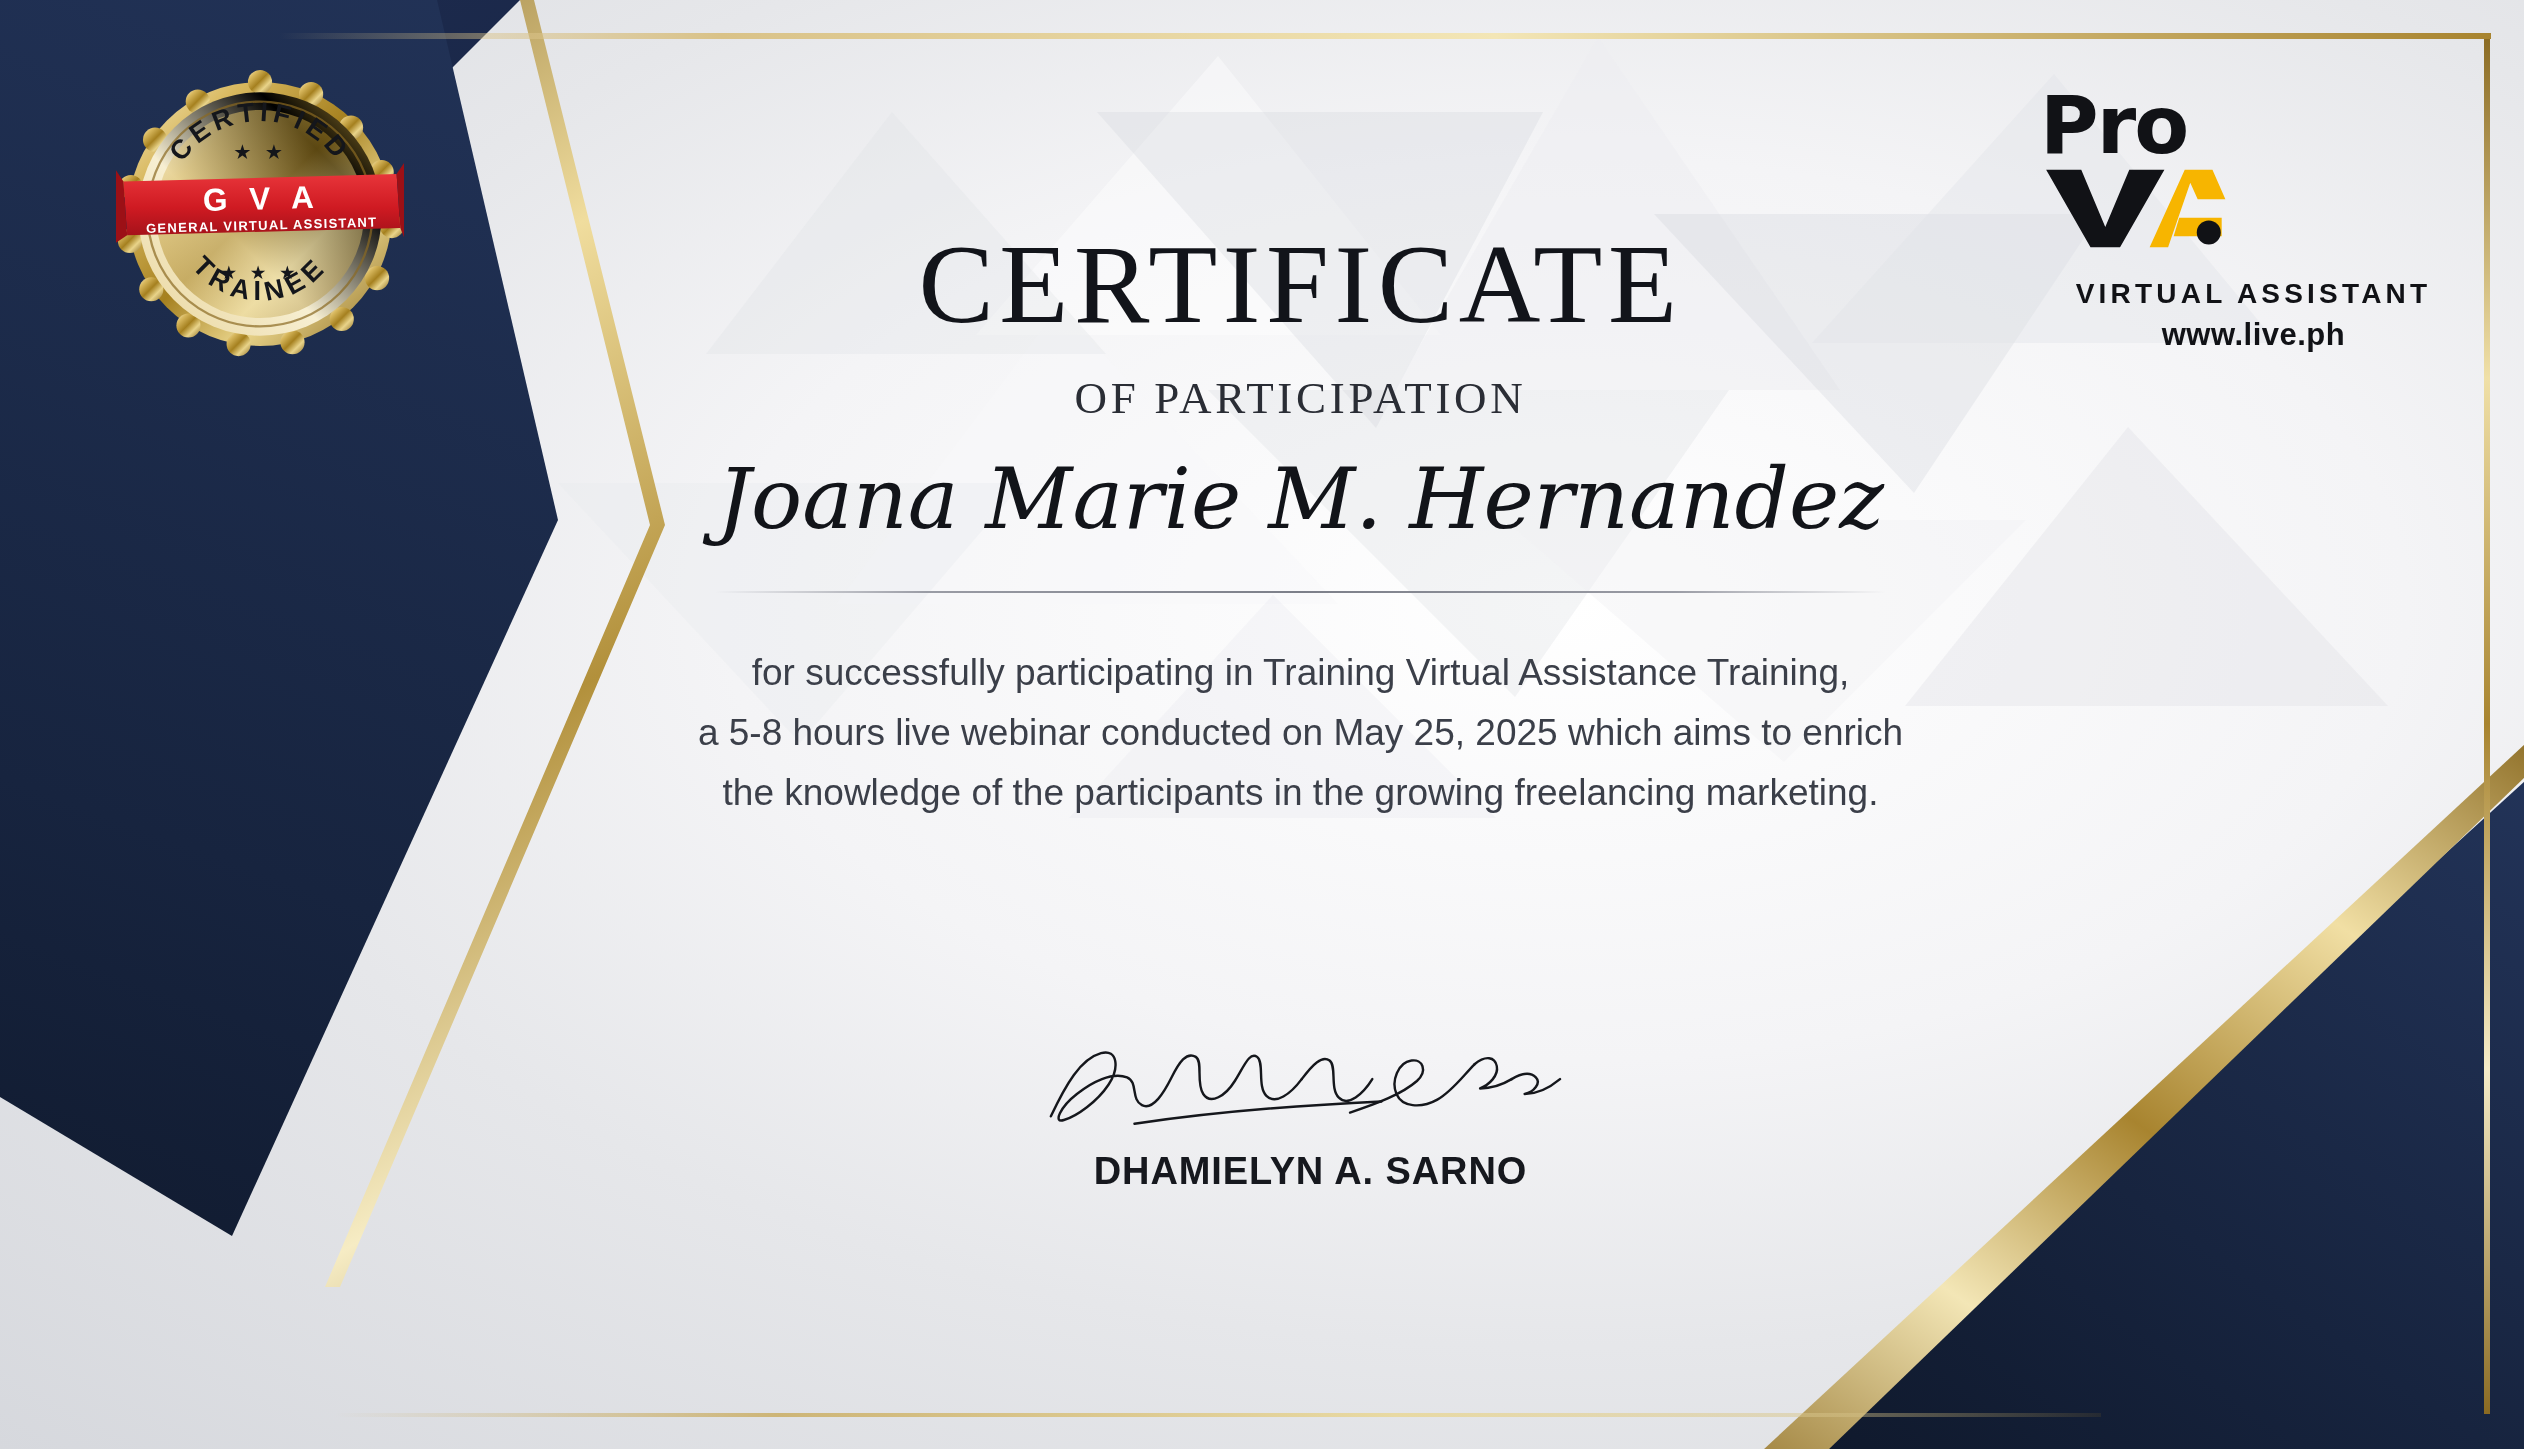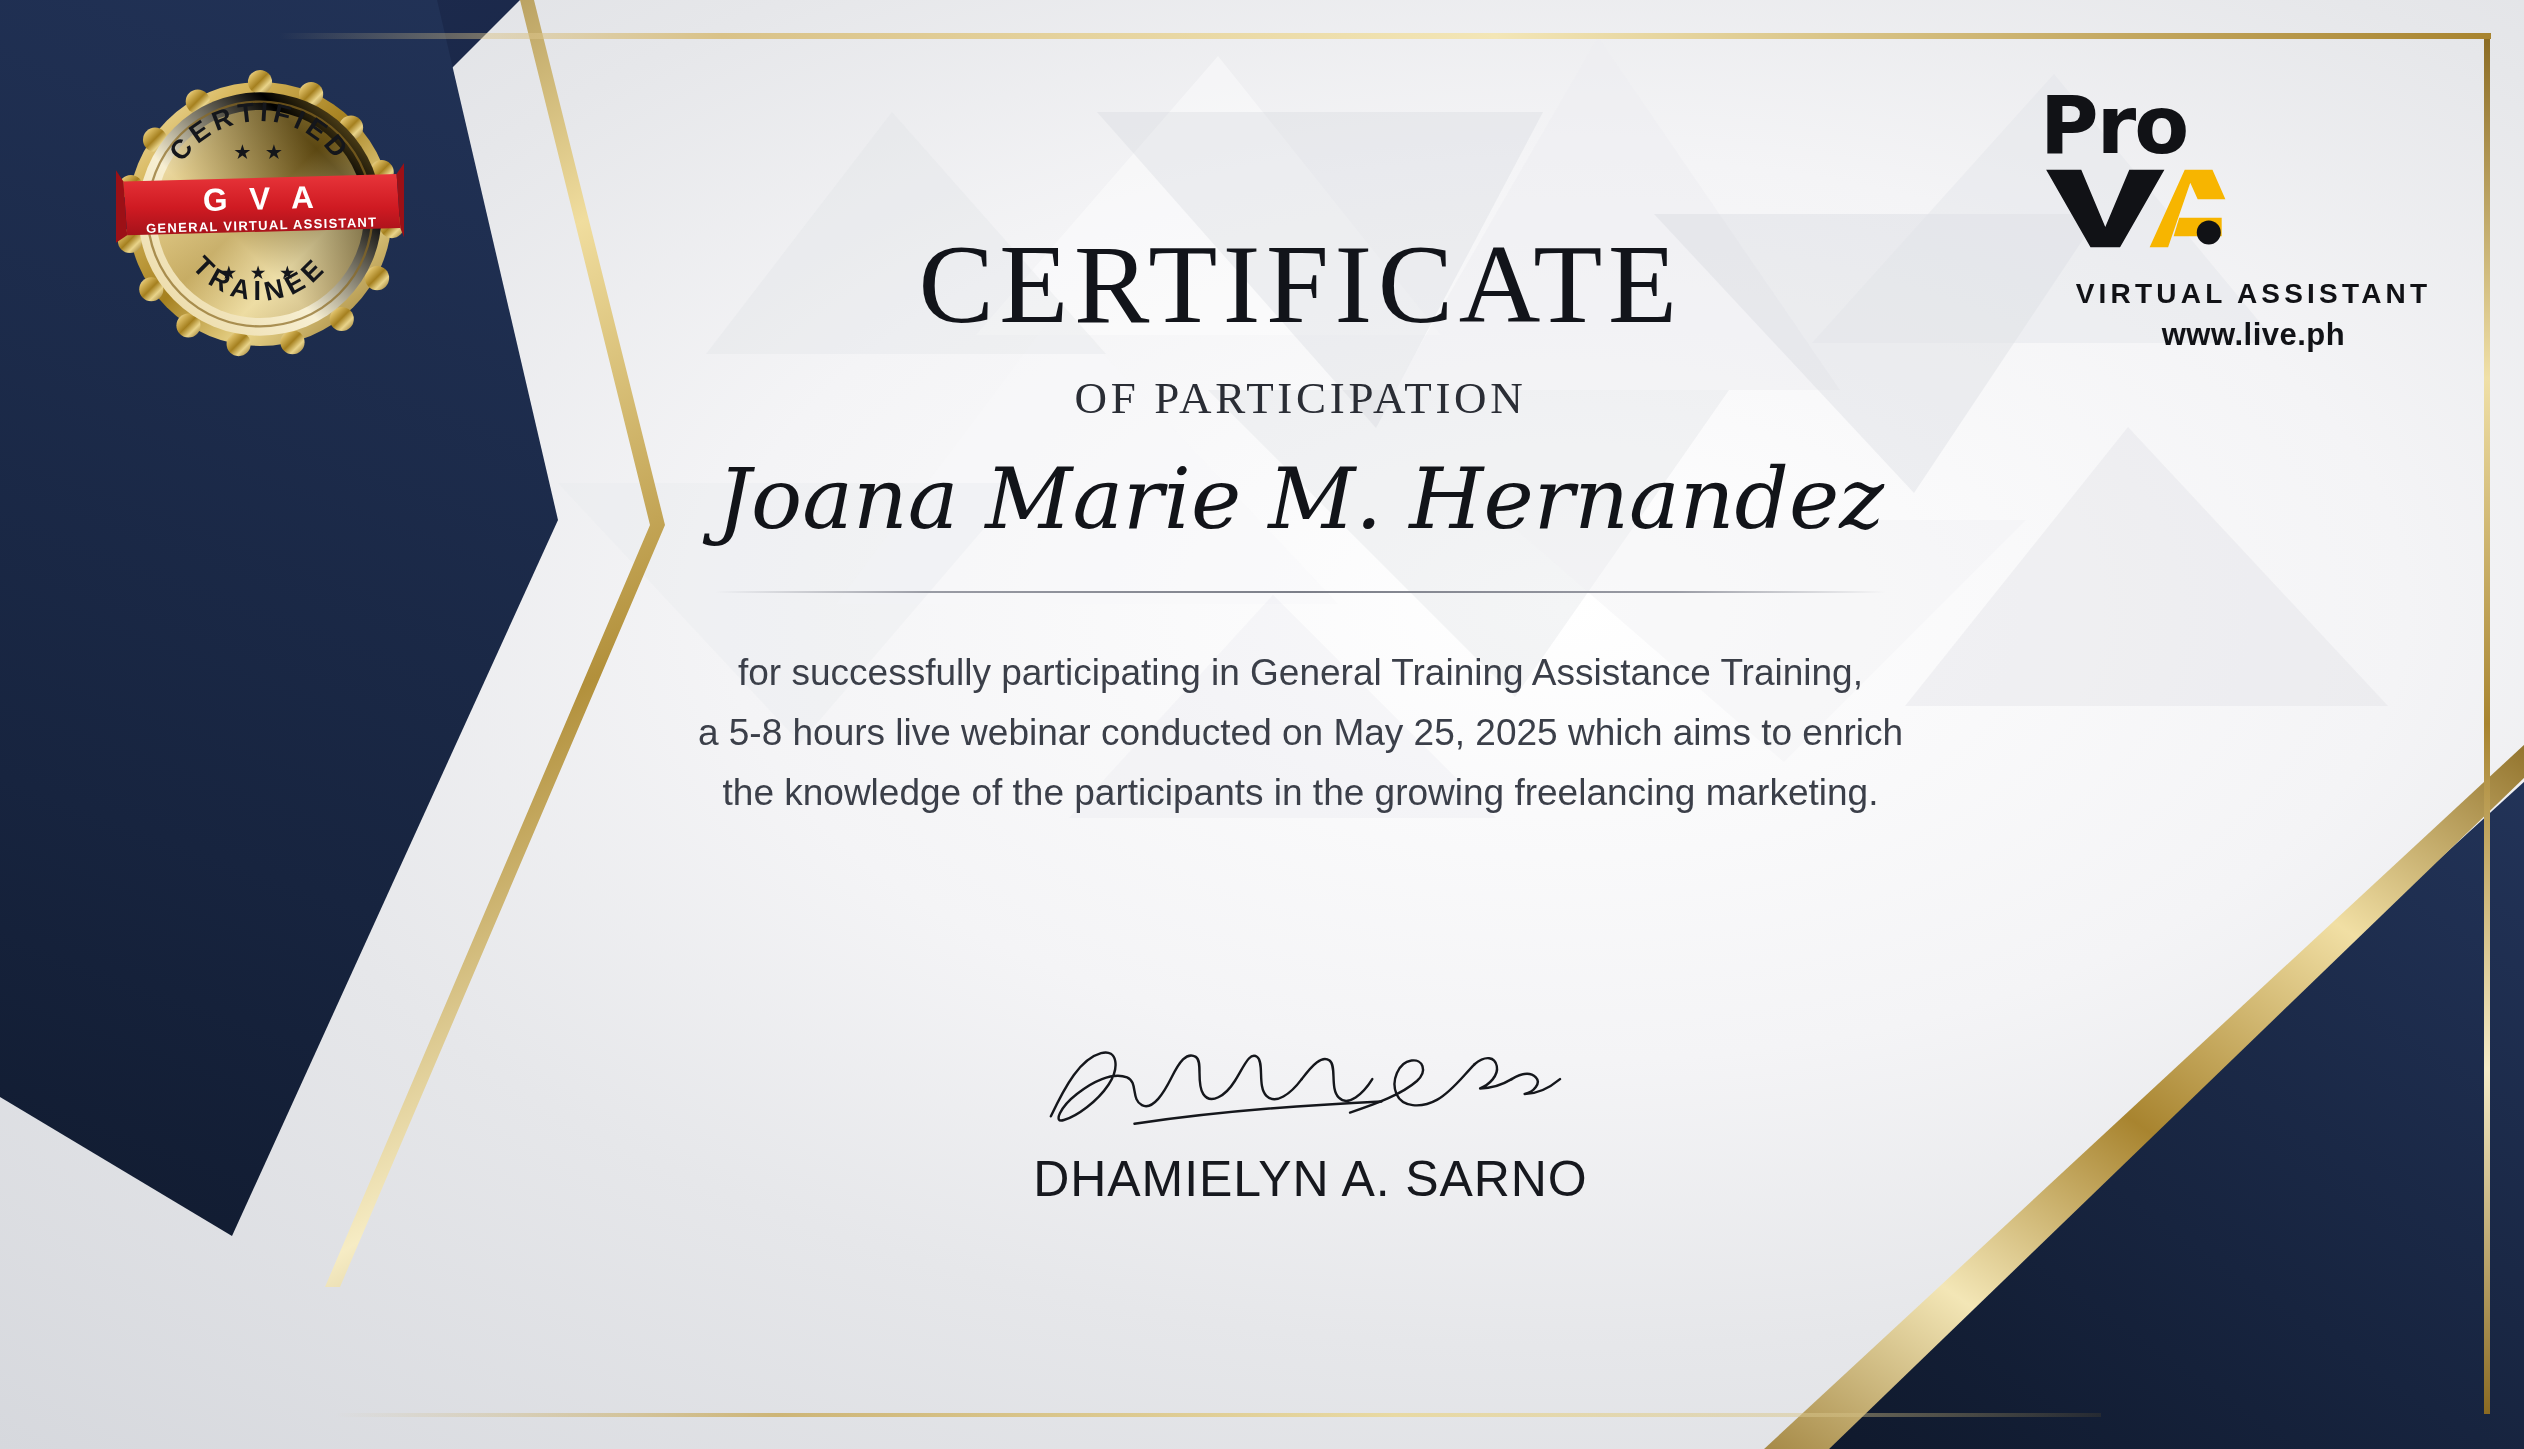--- a/index.html
+++ b/index.html
@@ -126,21 +126,21 @@
     background:linear-gradient(90deg,rgba(130,130,140,0),#9a9ca5 18%,#7c7f89 50%,#9a9ca5 82%,rgba(130,130,140,0));
   }
   .body {
     margin-top:50px; font-size:37px; line-height:1.62; color:#3b3f49; font-weight:400;
   }
 
   
   .sign { position:absolute; left:939px; top:1027px; width:743px; text-align:center; }
   .sig-svg { display:block; margin:0 auto; }
   .sig-name {
-    margin-top:1.9px; font-size:50px; font-weight:normal; letter-spacing:0.9px; color:#16181e;
+    margin-top:1.9px; font-size:38px; font-weight:bold; letter-spacing:0.9px; color:#16181e;
   }
   .sig-role { margin-top:11px; font-size:35px; color:#3a3e47; }
 </style>
 </head>
 <body>
 
 <div class="cert">
 
   <div class="poly p1"></div>
   <div class="poly p2"></div>
@@ -253,21 +253,21 @@
     <div class="logo-sub">VIRTUAL ASSISTANT</div>
     <div class="logo-url">www.live.ph</div>
   </div>
 
   <div class="content">
     <div class="title">CERTIFICATE</div>
     <div class="subtitle">OF PARTICIPATION</div>
     <div class="recipient">Joana Marie M. Hernandez</div>
     <div class="rule"></div>
     <div class="body">
-      <div>for successfully participating in General Training Assistance Training,</div>
+      <div>for successfully participating in Training Virtual Assistance Training,</div>
       <div>a 5-8 hours live webinar conducted on May 25, 2025 which aims to enrich</div>
       <div>the knowledge of the participants in the growing freelancing marketing.</div>
     </div>
   </div>
 
   <div class="sign">
     <svg class="sig-svg" width="576" height="121" viewBox="0 0 620 130">
       <g fill="none" stroke="#15171c" stroke-width="2.6" stroke-linecap="round" stroke-linejoin="round">
         <path d="M30 96 C 46 62, 62 34, 84 28 C 102 23, 104 44, 92 62 C 80 80, 58 96, 44 100 C 32 104, 40 86, 58 72 C 74 59, 96 48, 112 54 C 124 59, 116 78, 128 84 C 140 90, 152 70, 160 54 C 168 38, 176 26, 186 32 C 194 37, 186 60, 194 72 C 202 84, 218 74, 228 58 C 238 42, 244 26, 252 32 C 260 38, 252 64, 262 74 C 272 84, 288 72, 300 56"></path>
         <path d="M300 56 C 312 40, 322 30, 330 36 C 338 42, 330 66, 340 76 C 350 86, 366 72, 376 56"></path>

